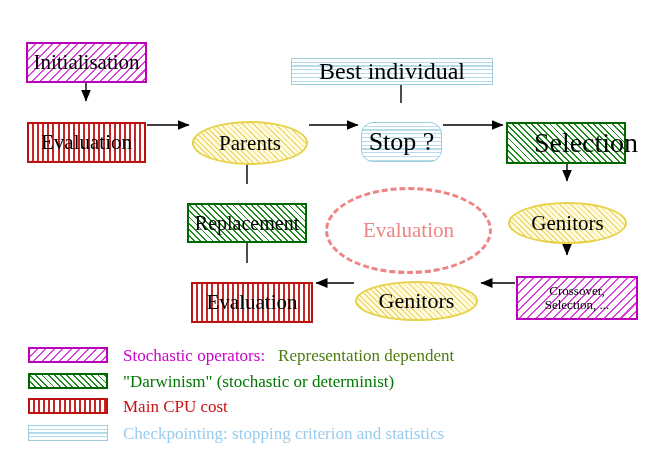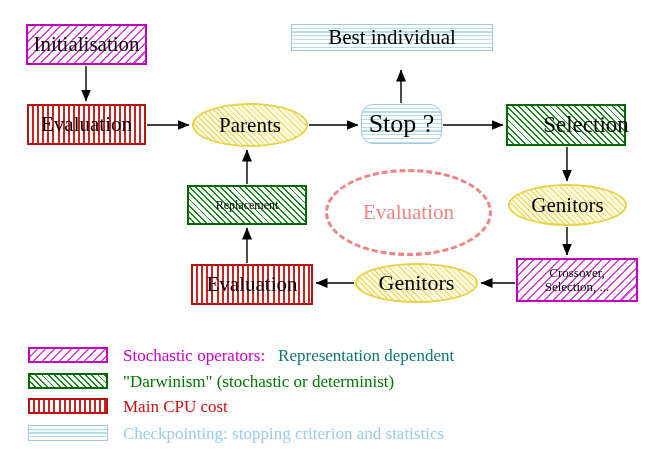--- a/index.html
+++ b/index.html
@@ -2,21 +2,21 @@
 <html><head>
 <meta charset="utf-8">
 <style>
   html,body{margin:0;padding:0;background:#ffffff;}
   #canvas{
     position:relative;width:662px;height:471px;background:#ffffff;overflow:hidden;
     font-family:"Liberation Serif", serif;
   }
   .node{
     position:absolute;display:flex;align-items:center;justify-content:center;
-    box-sizing:border-box;color:#000;text-align:left;z-index:2;line-height:1.05;
+    box-sizing:border-box;color:#000;text-align:left;z-index:2;line-height:1.05;margin-top:18px;
   }
   
   .hatch-magenta{
     background:repeating-linear-gradient(135deg,#ffffff 0,#ffffff 4.4px,#d943d9 4.4px,#d943d9 6px);
     border:2px solid #bb00bb;
   }
   .stripes-red{
     background:repeating-linear-gradient(90deg,#ffffff 0,#ffffff 3.1px,#c42525 3.1px,#c42525 5.1px);
     border:2px solid #bb1111;
   }
@@ -29,43 +29,43 @@
     border:1.5px solid #9fcbe0;
   }
   .ellipse-yellow{
     background:repeating-linear-gradient(45deg,#fffce0 0,#fffce0 2.7px,#eeda78 2.7px,#eeda78 3.9px);
     border:2px solid #e7d24a;border-radius:50%;
   }
   
   #n-init{left:26px;top:24px;width:121px;height:41px;font-size:21px;}
   #n-eval-top{left:27px;top:104px;width:119px;height:41px;font-size:21px;}
   #n-parents{left:192px;top:103px;width:116px;height:44px;font-size:21px;}
-  #n-best{left:291px;top:24px;width:202px;height:27px;font-size:21px;}
+  #n-best{left:291px;top:40px;width:202px;height:27px;font-size:24px;}
   #n-stop{left:361px;top:104px;width:81px;height:40px;font-size:26px;border-radius:12px;}
-  #n-selection{left:506px;top:104px;width:120px;height:42px;font-size:23px;padding-left:40px;}
-  #n-replacement{left:187px;top:185px;width:120px;height:40px;font-size:12px;}
+  #n-selection{left:506px;top:104px;width:120px;height:42px;font-size:28px;padding-left:40px;}
+  #n-replacement{left:187px;top:185px;width:120px;height:40px;font-size:20px;}
   #n-generation{
     left:325px;top:169px;width:167px;height:87px;border:3px dashed #ee8585;border-radius:50%;
     color:#ee8585;font-size:21px;background:transparent;
   }
   #n-genitors{left:508px;top:184px;width:119px;height:42px;font-size:21px;}
   #n-crossover{left:516px;top:258px;width:122px;height:44px;font-size:13px;flex-direction:column;}
   #n-eval-bottom{left:191px;top:264px;width:122px;height:41px;font-size:21px;}
   #n-offspring{left:355px;top:263px;width:123px;height:40px;font-size:22px;}
   
   #arrows{position:absolute;left:0;top:0;width:662px;height:471px;z-index:1;}
   
   .legend-swatch{position:absolute;width:80px;height:16px;box-sizing:border-box;z-index:2;}
   #sw-1{left:28px;top:347px;}
   #sw-2{left:28px;top:373px;}
   #sw-3{left:28px;top:398px;}
   #sw-4{left:28px;top:425px;}
   .legend-text{position:absolute;left:123px;font-size:17px;white-space:nowrap;z-index:2;}
   #lt-1{top:346px;color:#cc00cc;}
-  #lt-1 .alt{color:#0f766e;margin-left:13px;}
+  #lt-1 .alt{color:#4d7c0f;margin-left:13px;}
   #lt-2{top:372px;color:#007700;}
   #lt-3{top:397px;color:#cc1111;}
   #lt-4{top:424px;color:#99ccee;}
 </style>
 </head>
 <body>
 
 <div id="canvas">
 
   <svg id="arrows" viewBox="0 0 662 471" xmlns="http://www.w3.org/2000/svg">

